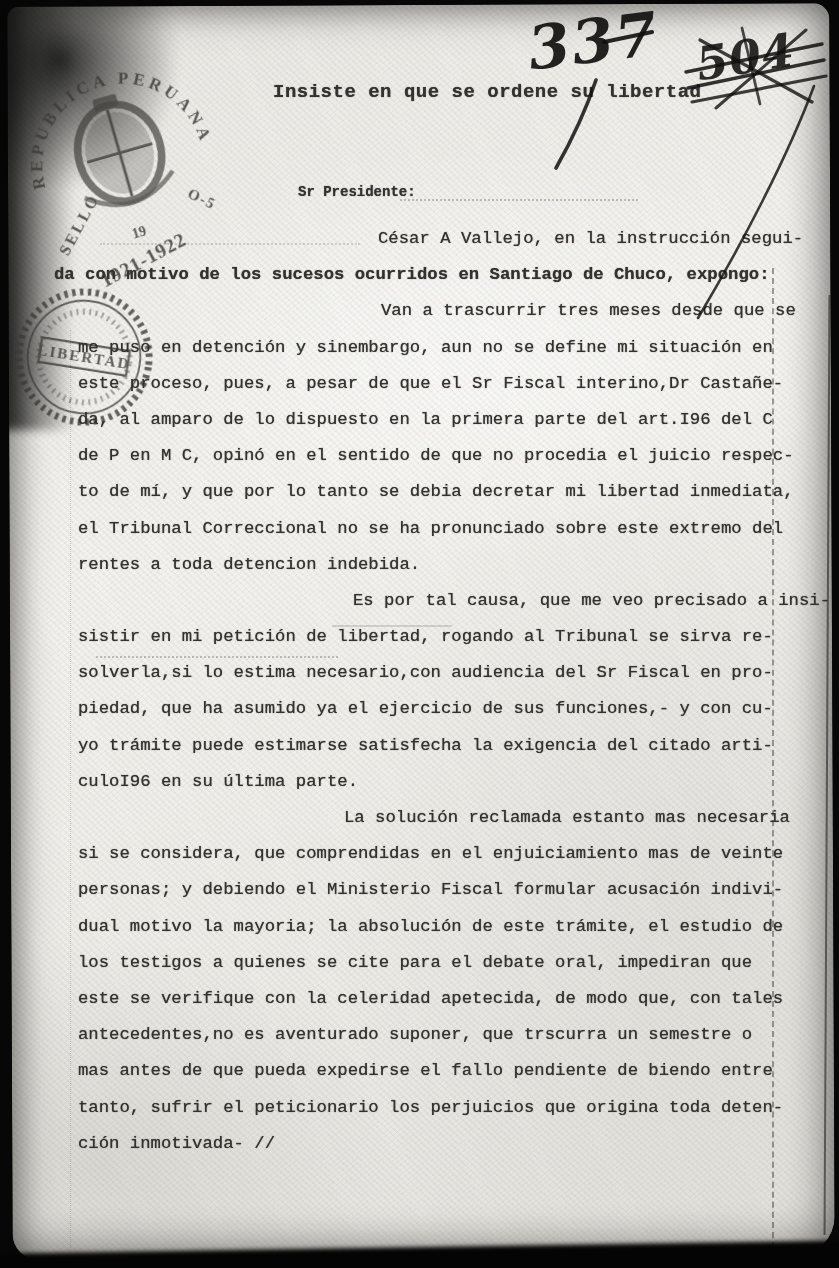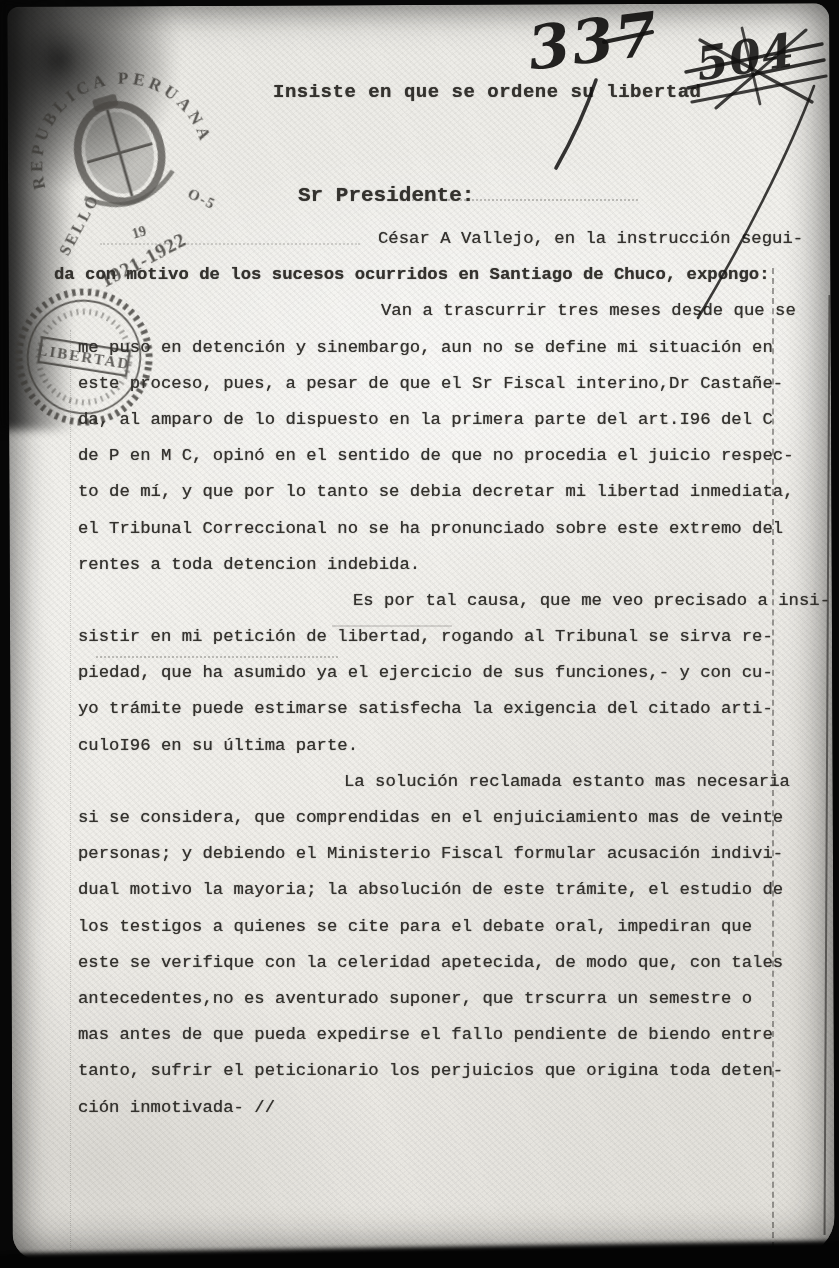--- a/index.html
+++ b/index.html
@@ -61,21 +61,21 @@
   .dots.d3{left:96px;top:656px;width:242px;}
   .dots.d4{left:332px;top:625px;width:120px;border-top-style:solid;border-top-color:rgba(70,68,64,.18);}
   
   .tw{color:#34322e;text-shadow:0 0 1px rgba(25,24,22,.75);}
   .doc-title{
     position:absolute;left:273px;top:81px;z-index:3;
     font-size:19px;font-weight:700;letter-spacing:.5px;
   }
   .salutation{
     position:absolute;left:298px;top:184px;z-index:3;
-    font-size:21px;font-weight:700;
+    font-size:14px;font-weight:700;
   }
   .textblock{
     position:absolute;left:78px;top:221px;width:702px;z-index:3;
     font-size:17.3px;line-height:36.2px;white-space:nowrap;
   }
   .line{height:36.2px;}
   .i-a{margin-left:300px;}  
   .i-b{margin-left:303px;}
   .i-c{margin-left:275px;}
   .i-d{margin-left:266px;}
@@ -163,20 +163,21 @@
     <div class="line i-b">Van a trascurrir tres meses desde que se</div>
     <div class="line">me puso en detención y sinembargo, aun no se define mi situación en</div>
     <div class="line">este proceso, pues, a pesar de que el Sr Fiscal interino,Dr Castañe-</div>
     <div class="line">da, al amparo de lo dispuesto en la primera parte del art.I96 del C</div>
     <div class="line">de P en M C, opinó en el sentido de que no procedia el juicio respec-</div>
     <div class="line">to de mí, y que por lo tanto se debia decretar mi libertad inmediata,</div>
     <div class="line">el Tribunal Correccional no se ha pronunciado sobre este extremo del</div>
     <div class="line">rentes a toda detencion indebida.</div>
     <div class="line i-c">Es por tal causa, que me veo precisado a insi-</div>
     <div class="line">sistir en mi petición de libertad, rogando al Tribunal se sirva re-</div>
+    <div class="line">solverla,si lo estima necesario,con audiencia del Sr Fiscal en pro-</div>
     <div class="line">piedad, que ha asumido ya el ejercicio de sus funciones,- y con cu-</div>
     <div class="line">yo trámite puede estimarse satisfecha la exigencia del citado arti-</div>
     <div class="line">culoI96 en su última parte.</div>
     <div class="line i-d">La solución reclamada estanto mas necesaria</div>
     <div class="line">si se considera, que comprendidas en el enjuiciamiento mas de veinte</div>
     <div class="line">personas; y debiendo el Ministerio Fiscal formular acusación indivi-</div>
     <div class="line">dual motivo la mayoria; la absolución de este trámite, el estudio de</div>
     <div class="line">los testigos a quienes se cite para el debate oral, impediran que</div>
     <div class="line">este se verifique con la celeridad apetecida, de modo que, con tales</div>
     <div class="line">antecedentes,no es aventurado suponer, que trscurra un semestre o</div>

